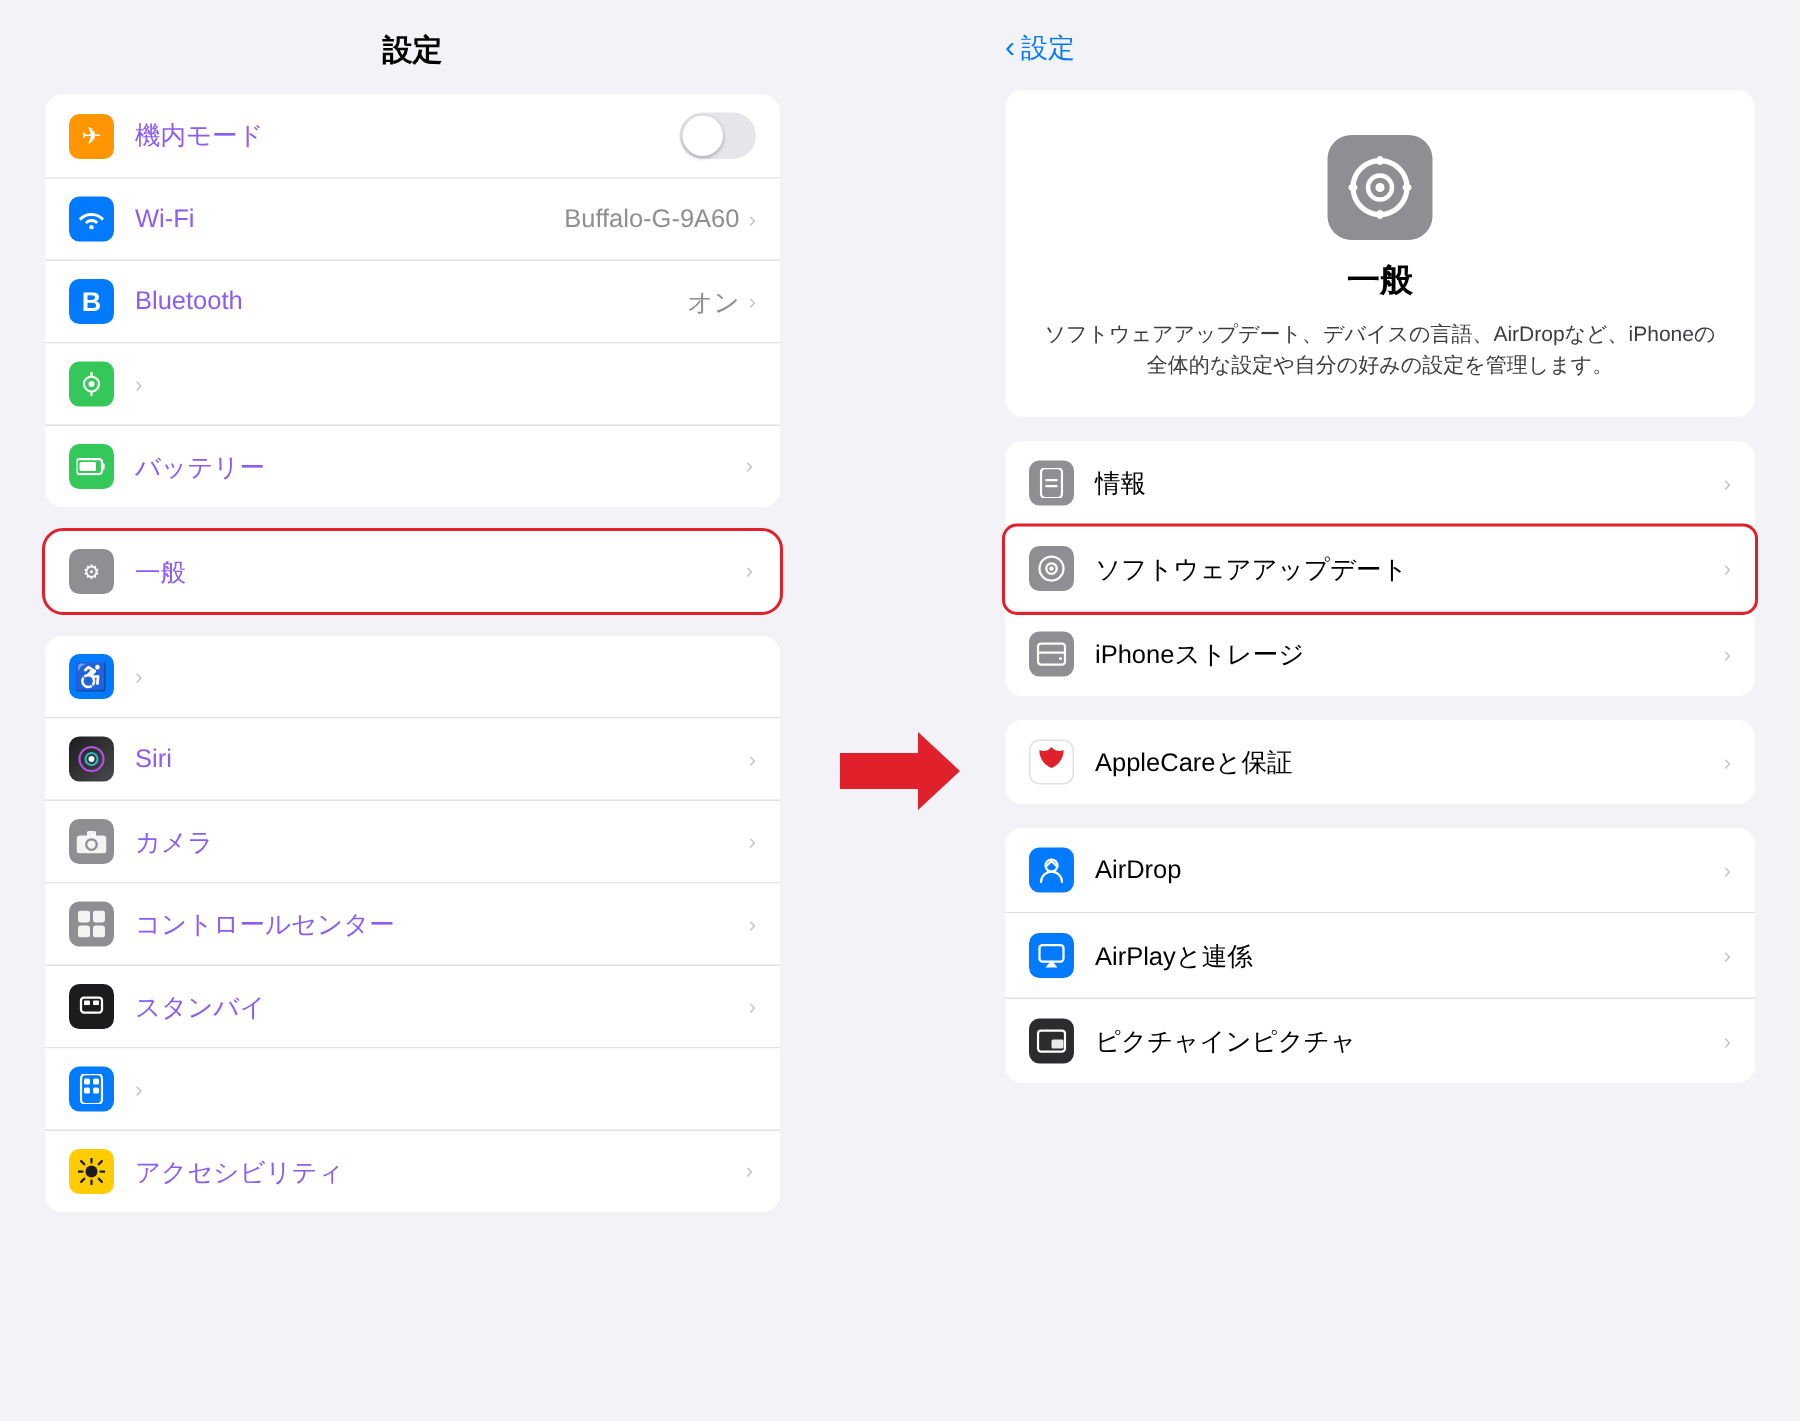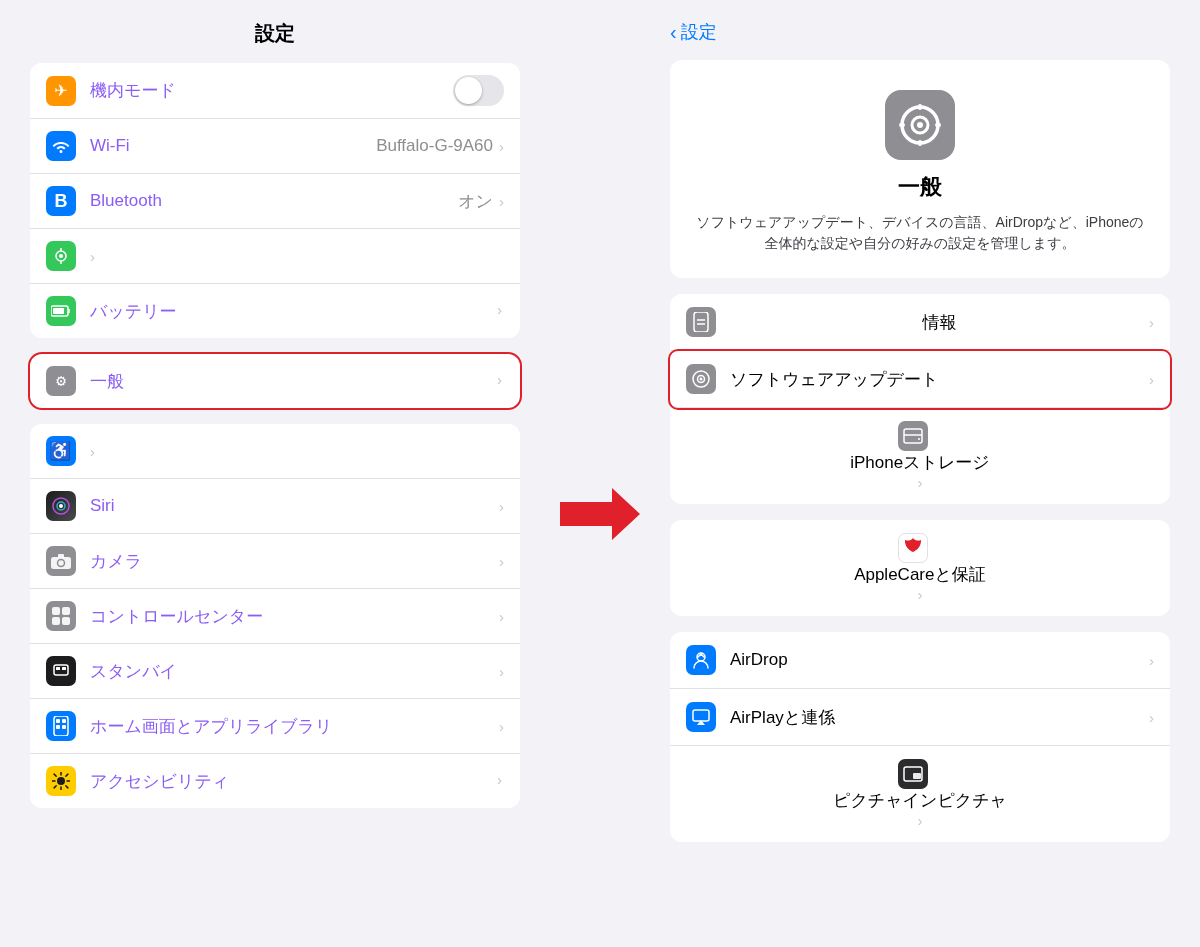--- a/index.html
+++ b/index.html
@@ -215,21 +215,20 @@
       position: relative;
     }
 
     .right-item:first-child {
       border-radius: 12px 12px 0 0;
     }
 
     .right-item:last-child {
       border-bottom: none;
       border-radius: 0 0 12px 12px;
-      flex-direction: column;
     }
 
     .right-item:only-child {
       border-radius: 12px;
     }
 
     .right-item.highlighted-item {
       outline: 2.5px solid #e0202a;
       border-radius: 8px;
       z-index: 2;
@@ -388,21 +387,20 @@
     <div class="settings-item">
       <div class="item-icon icon-blue2">
         <svg width="16" height="20" viewBox="0 0 16 20" fill="none">
             <rect x="1" y="0" width="14" height="20" rx="3" stroke="white" stroke-width="1.5"></rect>
             <rect x="3" y="3" width="4" height="4" rx="1" fill="white"></rect>
             <rect x="9" y="3" width="4" height="4" rx="1" fill="white"></rect>
             <rect x="3" y="9" width="4" height="4" rx="1" fill="white"></rect>
             <rect x="9" y="9" width="4" height="4" rx="1" fill="white"></rect>
           </svg>
       </div>
-      <span class="item-label">ホーム画面とアプリライブラリ</span>
       <span class="chevron">›</span>
     </div>
 
     <div class="settings-item" style="border-bottom:none;">
       <div class="item-icon icon-yellow" style="background:#ffcc00;">
         <svg width="18" height="18" viewBox="0 0 18 18" fill="none">
             <circle cx="9" cy="9" r="4" fill="#1c1c1e"></circle>
             <line x1="9" y1="0" x2="9" y2="3" stroke="#1c1c1e" stroke-width="1.5" stroke-linecap="round"></line>
             <line x1="9" y1="15" x2="9" y2="18" stroke="#1c1c1e" stroke-width="1.5" stroke-linecap="round"></line>
             <line x1="0" y1="9" x2="3" y2="9" stroke="#1c1c1e" stroke-width="1.5" stroke-linecap="round"></line>
@@ -443,21 +441,21 @@
           <rect x="2" y="21" width="6" height="4" rx="2" fill="white"></rect>
           <rect x="38" y="21" width="6" height="4" rx="2" fill="white"></rect>
         </svg>
     </div>
     <div class="app-title-large">一般</div>
     <div class="app-description">ソフトウェアアップデート、デバイスの言語、AirDropなど、iPhoneの全体的な設定や自分の好みの設定を管理します。</div>
   </div>
 
   <div class="right-list-group">
 
-    <div class="right-item" style="border-radius:12px 12px 0 0;text-align:center;">
+    <div class="right-item" style="border-radius:12px 12px 0 0;">
       <div class="right-item-icon info-icon" style="background:#8e8e93;">
         <svg width="16" height="20" viewBox="0 0 16 20" fill="none">
             <rect x="1" y="0" width="14" height="20" rx="3" stroke="white" stroke-width="1.5"></rect>
             <line x1="4" y1="8" x2="12" y2="8" stroke="white" stroke-width="1.5"></line>
             <line x1="4" y1="12" x2="12" y2="12" stroke="white" stroke-width="1.5"></line>
           </svg>
       </div>
       <span class="right-item-label">情報</span>
       <span class="right-chevron">›</span>
     </div>

